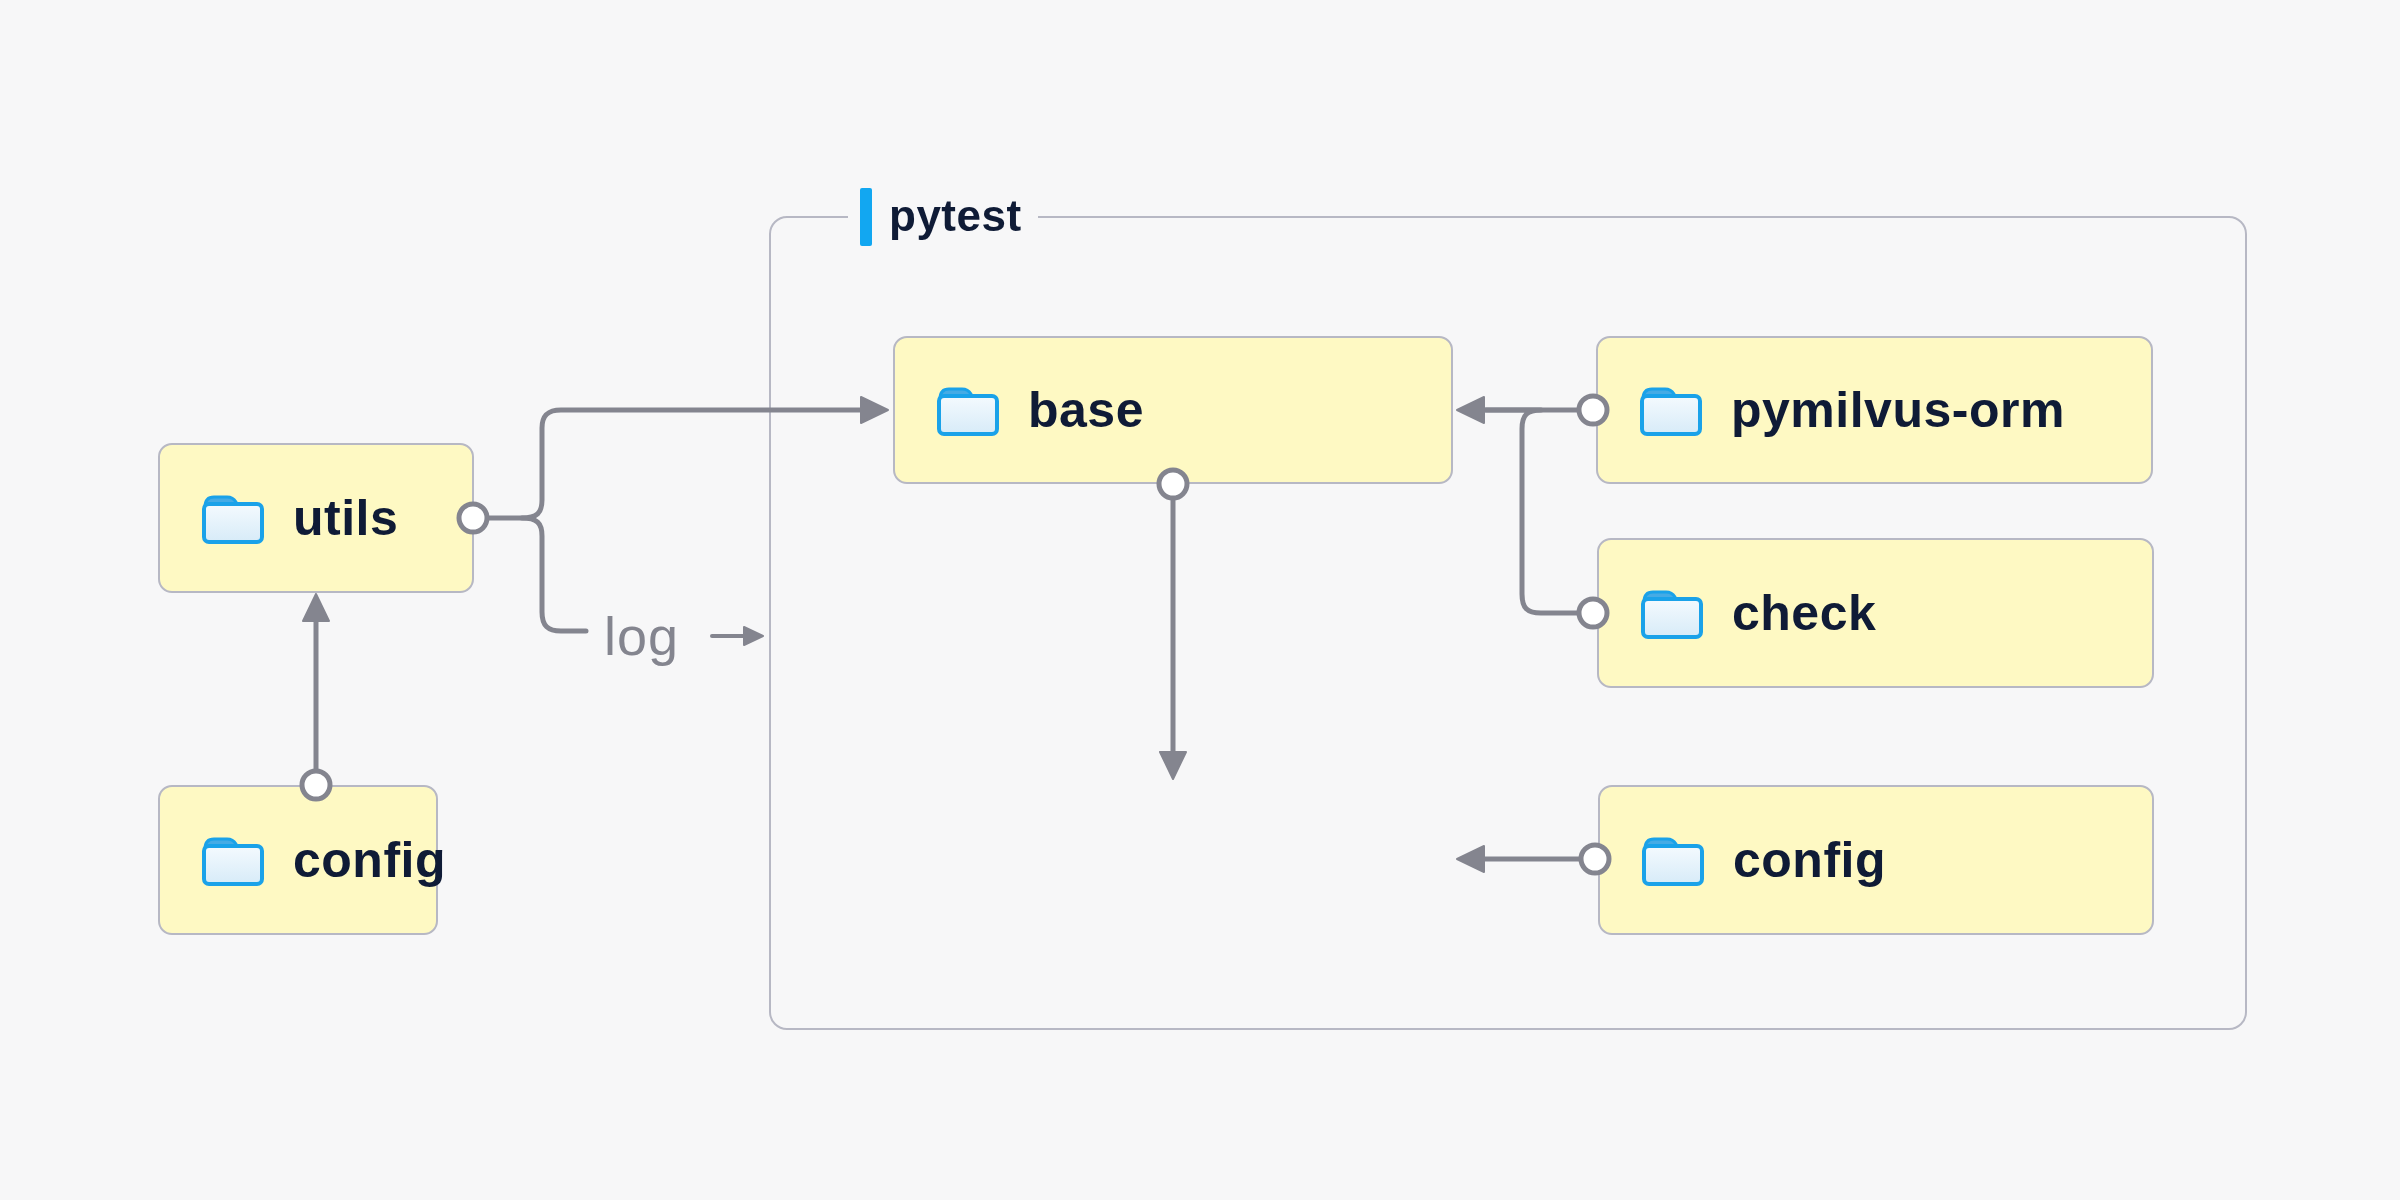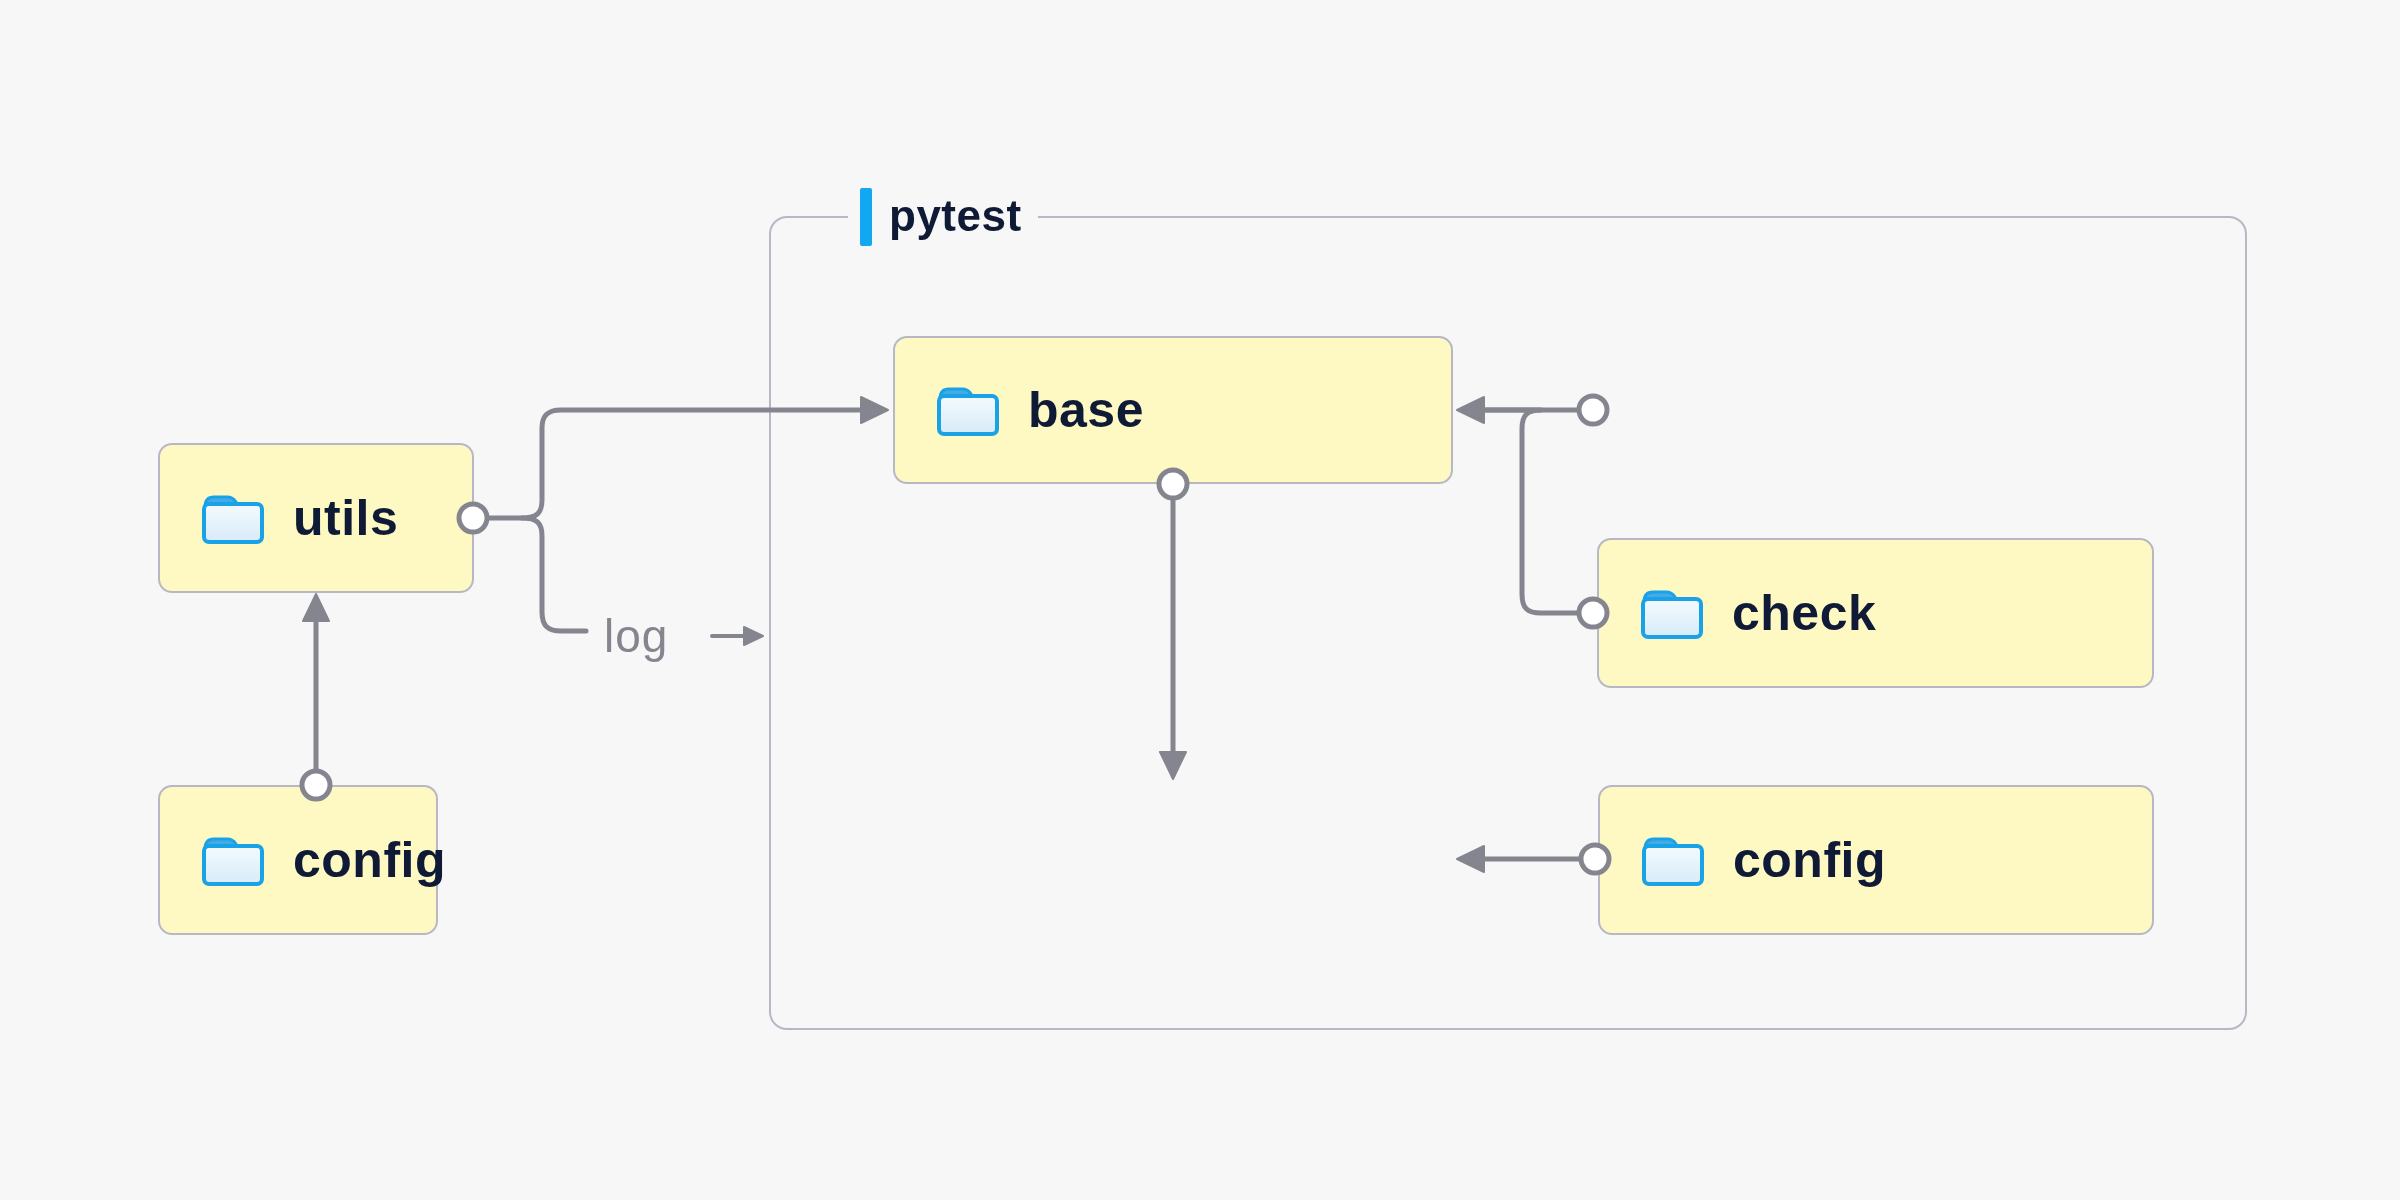--- a/index.html
+++ b/index.html
@@ -55,21 +55,21 @@
     font-size:50px;font-weight:700;color:#0f1b36;
     letter-spacing:0.5px;
     white-space:nowrap;
   }
   .folder{flex:0 0 auto;}
 
   
   .loglab{
     position:absolute;
     left:604px;top:608px;height:56px;line-height:56px;
-    font-size:46px;font-weight:500;color:#84858f;
+    font-size:54px;font-weight:500;color:#84858f;
     letter-spacing:1px;
     z-index:2;
   }
 
   
   svg.overlay{
     position:absolute;left:0;top:0;width:2400px;height:1200px;
     z-index:5;
     pointer-events:none;
   }
@@ -116,20 +116,27 @@
 
   <div class="node" style="left:893px;top:336px;width:560px;height:148px">
     <svg class="folder" width="66" height="54" viewBox="0 0 66 54">
       <path d="M5 16 Q5 6 14 6 L27 6 Q33 6 36 11 L40 17 L5 17 Z" fill="#45abe5" stroke="#1aa2e9" stroke-width="3" stroke-linejoin="round"></path>
       <rect x="4" y="13" width="58" height="38" rx="5" fill="url(#folderFill)" stroke="#1aa2e9" stroke-width="4"></rect>
     </svg>
     <span class="nlabel">base</span>
   </div>
 
 
+  <div class="node" style="left:1596px;top:336px;width:557px;height:148px">
+    <svg class="folder" width="66" height="54" viewBox="0 0 66 54">
+      <path d="M5 16 Q5 6 14 6 L27 6 Q33 6 36 11 L40 17 L5 17 Z" fill="#45abe5" stroke="#1aa2e9" stroke-width="3" stroke-linejoin="round"></path>
+      <rect x="4" y="13" width="58" height="38" rx="5" fill="url(#folderFill)" stroke="#1aa2e9" stroke-width="4"></rect>
+    </svg>
+    <span class="nlabel">pymilvus-orm</span>
+  </div>
 
   <div class="node" style="left:1597px;top:538px;width:557px;height:150px">
     <svg class="folder" width="66" height="54" viewBox="0 0 66 54">
       <path d="M5 16 Q5 6 14 6 L27 6 Q33 6 36 11 L40 17 L5 17 Z" fill="#45abe5" stroke="#1aa2e9" stroke-width="3" stroke-linejoin="round"></path>
       <rect x="4" y="13" width="58" height="38" rx="5" fill="url(#folderFill)" stroke="#1aa2e9" stroke-width="4"></rect>
     </svg>
     <span class="nlabel">check</span>
   </div>
 
   <div class="node" style="left:1598px;top:785px;width:556px;height:150px">

